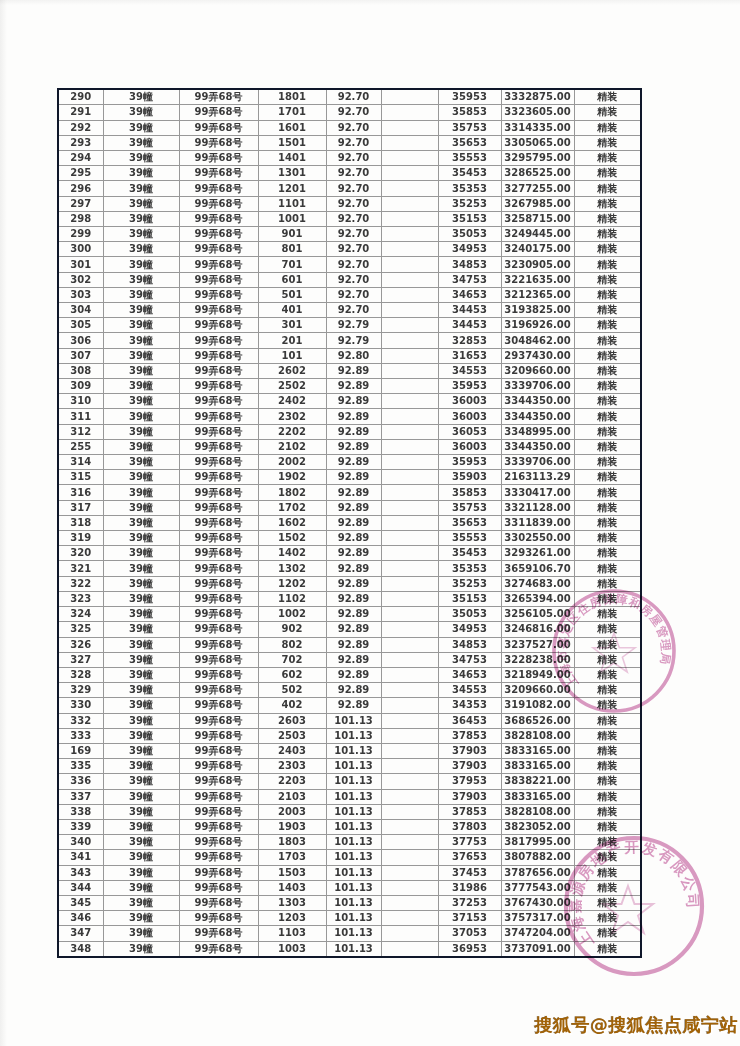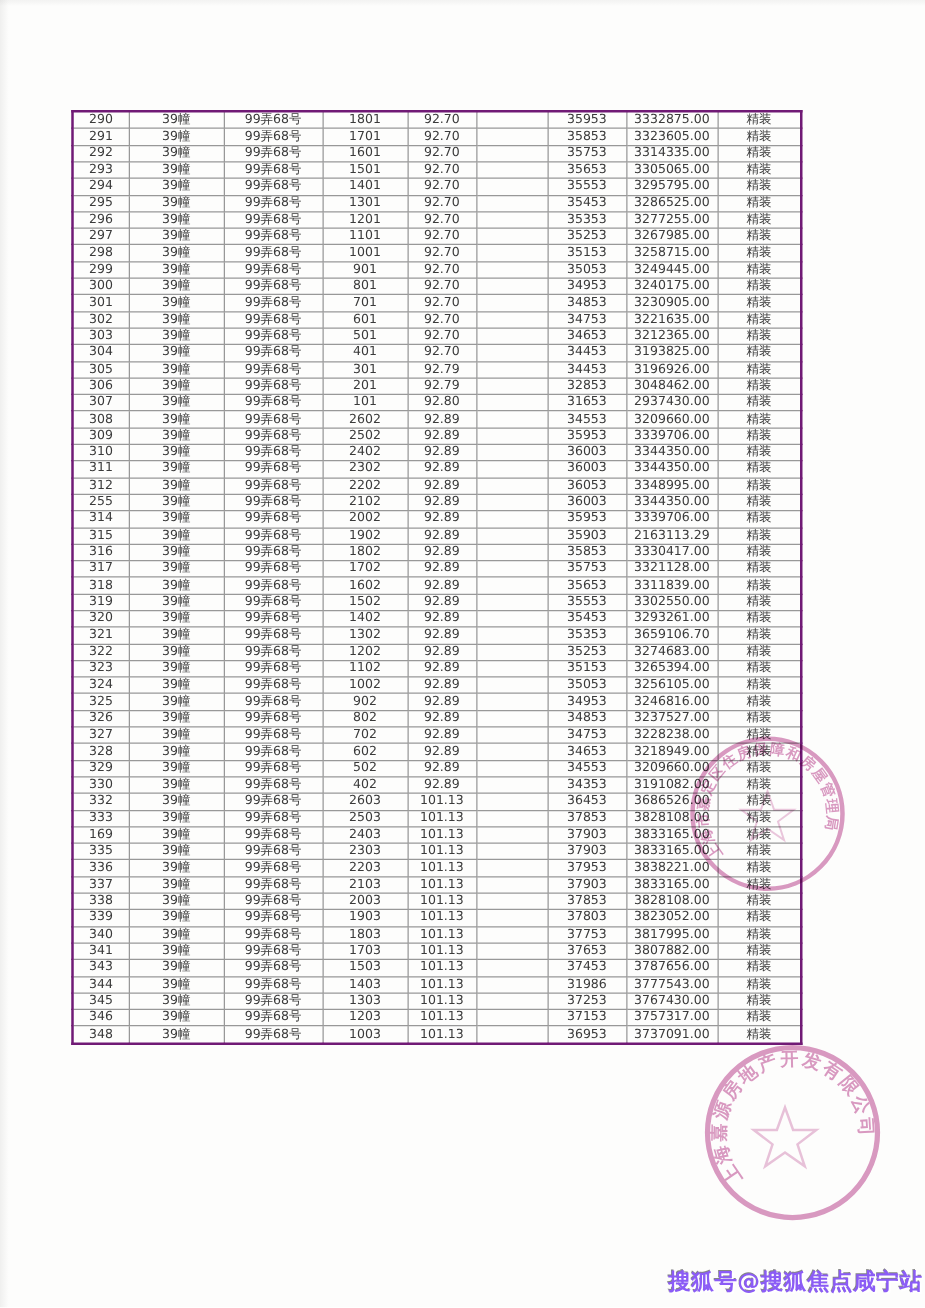--- a/index.html
+++ b/index.html
@@ -19,24 +19,25 @@
     content: "";
     position: absolute; inset: 0;
     background:
       linear-gradient(90deg, rgba(120,120,120,0.10) 0px, rgba(120,120,120,0) 7px),
       linear-gradient(180deg, rgba(120,120,120,0.08) 0px, rgba(120,120,120,0) 5px);
     pointer-events: none;
   }
   table.price-table {
     position: absolute;
     left: 57px; top: 88px;
-    width: 583px; height: 748px;
+    width: 583px; height: 870px;
     border-collapse: collapse;
     table-layout: fixed;
-    border: 2px solid #701a75;
+    border: 2px solid #0f172a;
+    font-weight: bold;
   }
   table.price-table td {
     border: 1px solid #989898;
     padding: 0;
     text-align: center;
     vertical-align: middle;
     font-size: 10px;
     line-height: 1;
     color: #3a3a3a;
     white-space: nowrap;
@@ -51,21 +52,21 @@
     pointer-events: none;
   }
   .stamp-top    { left: 547px; top: 584px; width: 134px; height: 134px; }
   .stamp-bottom { left: 558px; top: 830px; width: 152px; height: 152px; }
   .watermark {
     position: absolute;
     right: 2px; bottom: 9px;
     font-size: 18px;
     font-weight: bold;
     letter-spacing: 0.5px;
-    color: #8b5cf6;
+    color: #a16207;
     text-shadow: 1.5px 1.5px 0 #ffffff, -0.5px -0.5px 0 #868686;
     white-space: nowrap;
   }
 </style>
 </head>
 <body>
 
 <div class="page">
 
   <table class="price-table">
@@ -677,20 +678,31 @@
         </tr>
         <tr>
           <td>346</td>
           <td>39幢</td>
           <td>99弄68号</td>
           <td>1203</td>
           <td>101.13</td>
           <td></td>
           <td>37153</td>
           <td>3757317.00</td>
+          <td>精装</td>
+        </tr>
+        <tr>
+          <td>347</td>
+          <td>39幢</td>
+          <td>99弄68号</td>
+          <td>1103</td>
+          <td>101.13</td>
+          <td></td>
+          <td>37053</td>
+          <td>3747204.00</td>
           <td>精装</td>
         </tr>
         <tr>
           <td>348</td>
           <td>39幢</td>
           <td>99弄68号</td>
           <td>1003</td>
           <td>101.13</td>
           <td></td>
           <td>36953</td>

